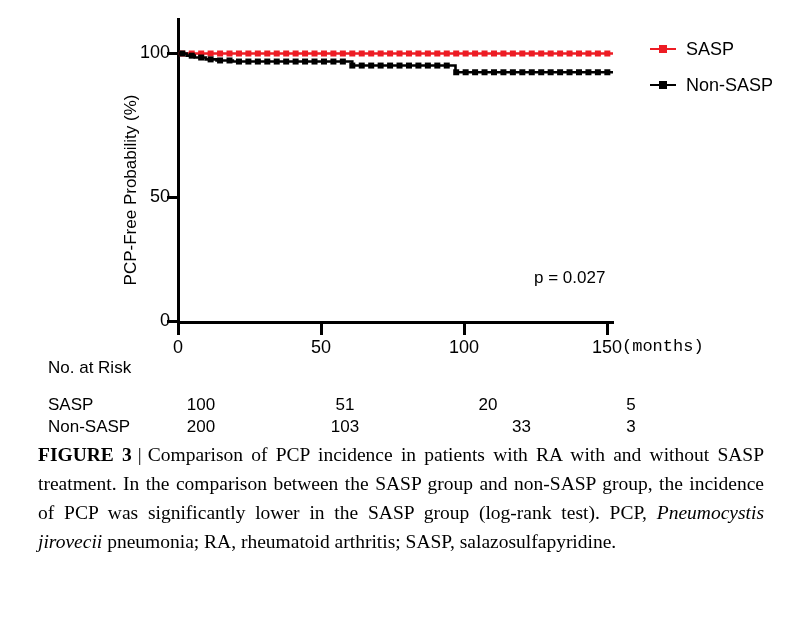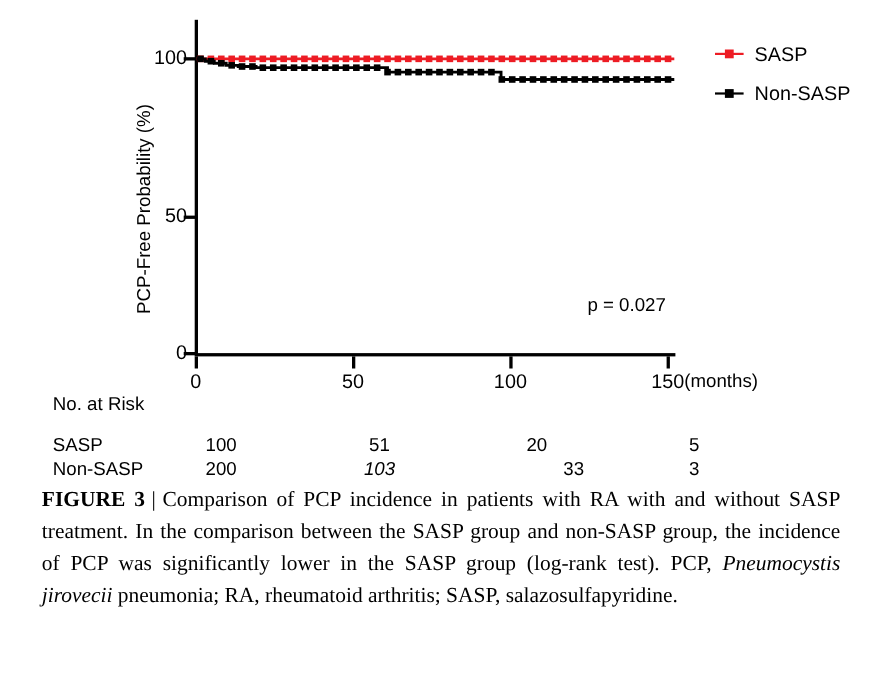--- a/index.html
+++ b/index.html
@@ -83,21 +83,21 @@
 
   .tick {
     position: absolute;
     background: #000;
   }
 
   .months-label {
     position: absolute;
     left: 622px;
     top: 337px;
-    font-family: Liberation Sans, sans-serif;
+    font-family: Liberation Mono, monospace;
     font-size: 17px;
     color: #000;
   }
 
   .pvalue {
     position: absolute;
     left: 534px;
     top: 268px;
     font-family: "Liberation Sans", sans-serif;
     font-size: 17px;
@@ -354,21 +354,21 @@
       <span class="risk-name">SASP</span>
       <span class="risk-val" style="left:128px;">100</span>
       <span class="risk-val" style="left:272px;text-align:center;">51</span>
       <span class="risk-val" style="left:415px;">20</span>
       <span class="risk-val" style="left:558px;">5</span>
     </div>
 
     <div class="risk-row">
       <span class="risk-name">Non-SASP</span>
       <span class="risk-val" style="left:128px;">200</span>
-      <span class="risk-val" style="left:272px;font-style:italic;">103</span>
+      <span class="risk-val" style="left:272px;">103</span>
       <span class="risk-val" style="left:433px;text-align:right;">33</span>
       <span class="risk-val" style="left:558px;">3</span>
     </div>
   </div>
 
   <div class="caption">
     <b>FIGURE 3</b><span class="cap-sep">|</span><span>Comparison of PCP incidence in patients with RA with and without SASP treatment. In the comparison between the SASP group and non-SASP group, the incidence of PCP was significantly lower in the SASP group (log-rank test). PCP, </span><i>Pneumocystis jirovecii</i><span> pneumonia; RA, rheumatoid arthritis; SASP, salazosulfapyridine.</span>
   </div>
 
 </div>

